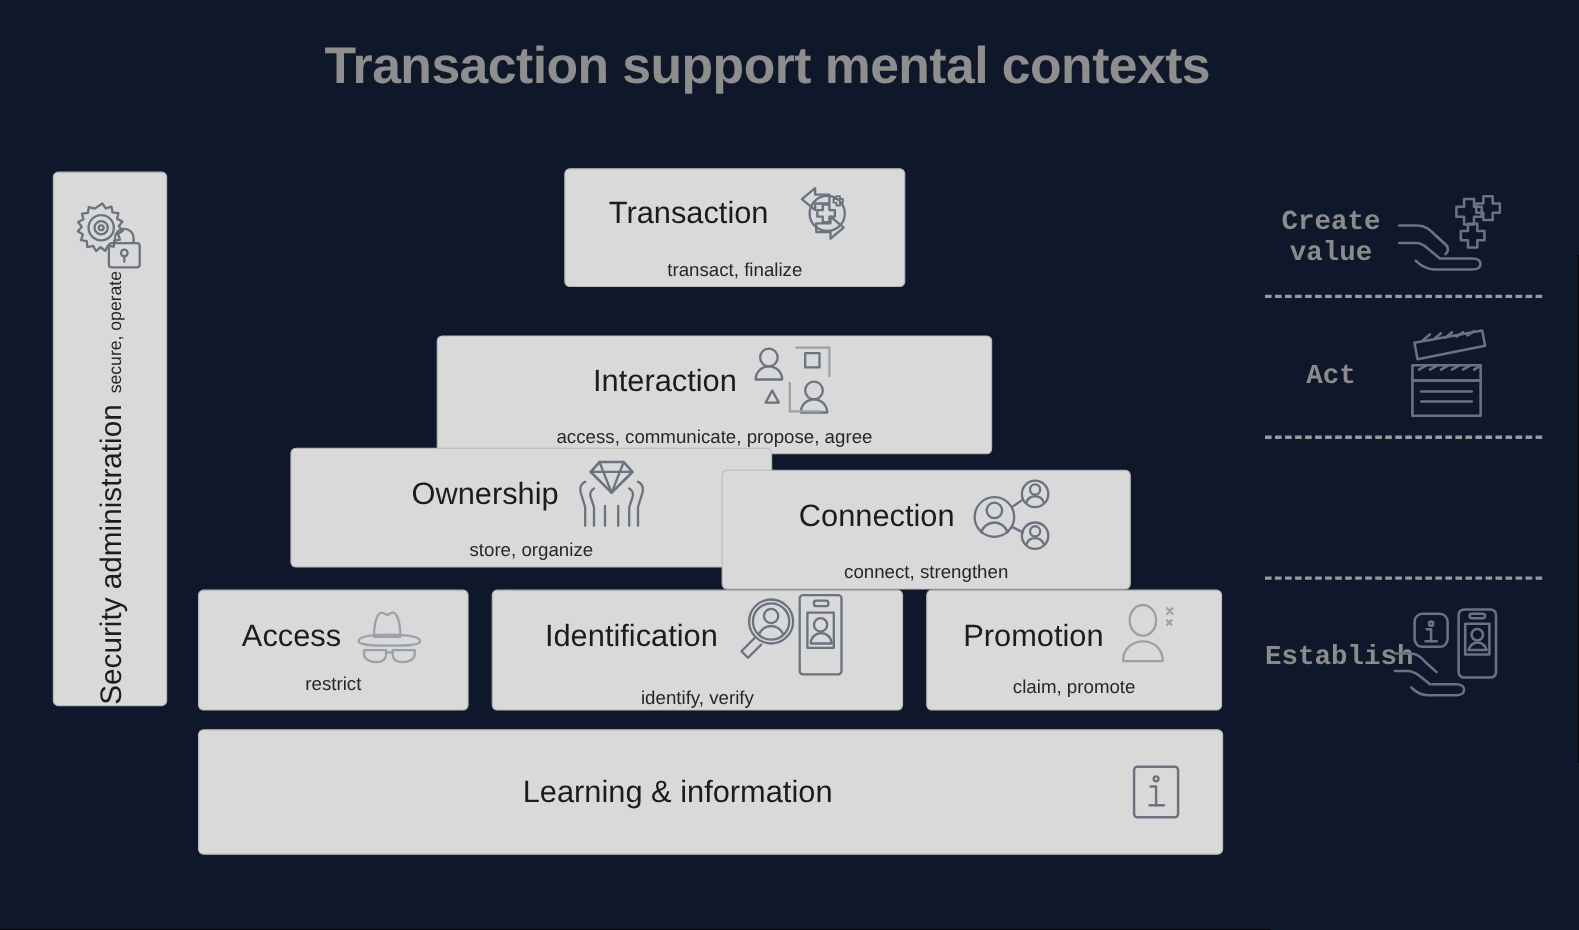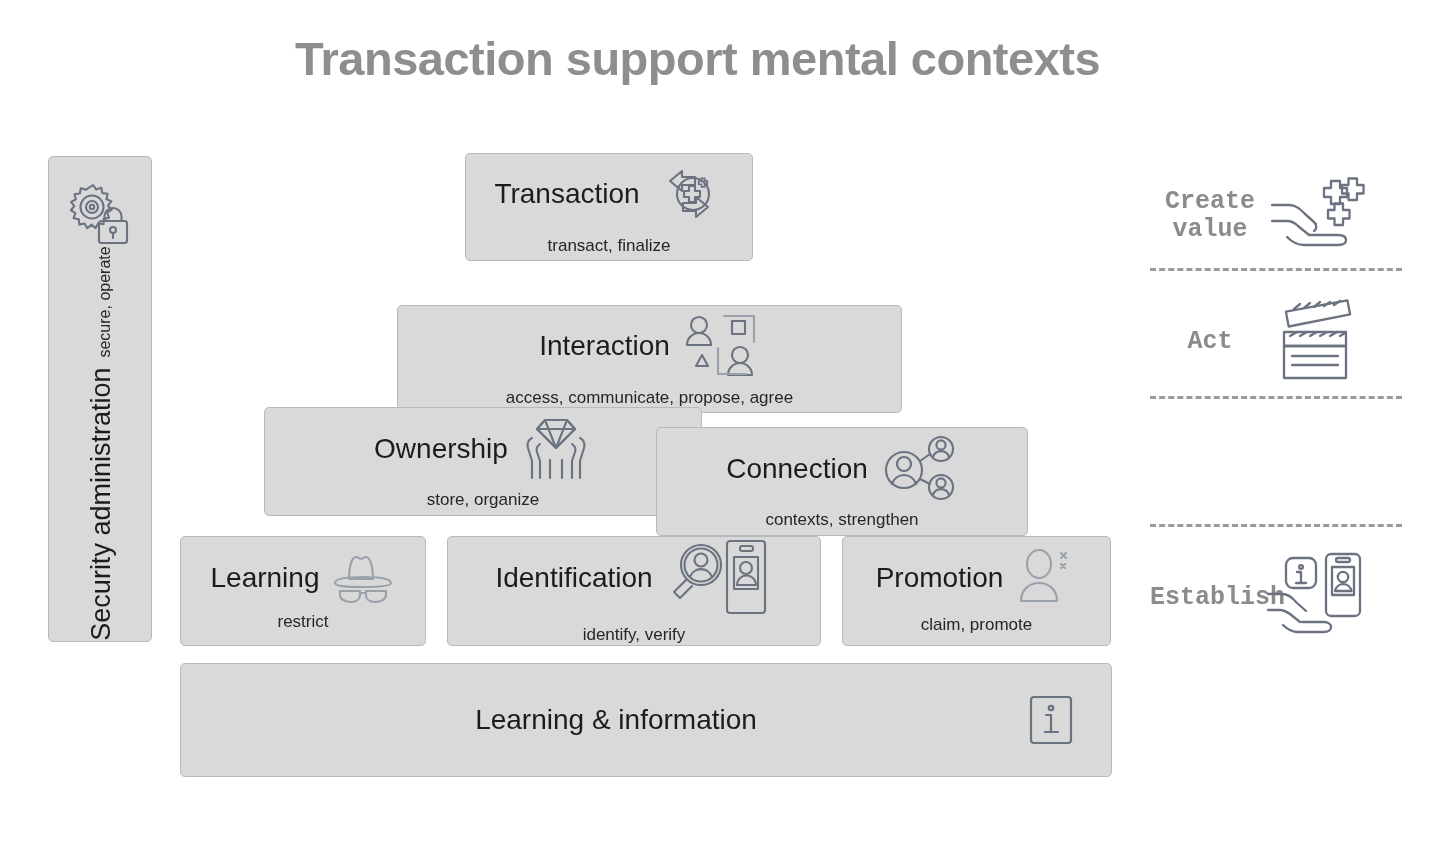--- a/index.html
+++ b/index.html
@@ -7,21 +7,21 @@
     padding: 0;
     background: #000000;
   }
   body {
     font-family: "Liberation Sans", sans-serif;
   }
   #stage {
     position: relative;
     width: 1435px;
     height: 845px;
-    background: #ffffff;
+    background: #0f172a;
     overflow: hidden;
   }
 
   
   #page-title {
     position: absolute;
     left: 0;
     top: 32px;
     width: 1395px;
     text-align: center;
@@ -109,21 +109,21 @@
   #security-title {
     font-size: 27px;
     color: #1c1c1c;
   }
   #security-sub {
     font-size: 16px;
     color: #262626;
   }
 
   
-  #card-transaction   { left: 465px; top: 153px;  width: 288px; height: 108px; }
+  #card-transaction   { left: 513px; top: 153px;  width: 310px; height: 108px; }
   #card-interaction   { left: 397px; top: 281px;  width: 505px; height: 108px; margin-top: 24px; }
   #card-ownership     { left: 264px; top: 407px;  width: 438px; height: 109px; }
   #card-connection    { left: 656px; top: 407px;  width: 372px; height: 109px; margin-top: 20px; }
   #card-privacy       { left: 180px; top: 536px;  width: 246px; height: 110px; }
   #card-identification{ left: 447px; top: 536px;  width: 374px; height: 110px; }
   #card-promotion     { left: 842px; top: 536px;  width: 269px; height: 110px; }
   #card-learning      { left: 180px; top: 663px;  width: 932px; height: 114px; }
 
   #card-learning .card-title { font-size: 28px; }
   #learning-row {
@@ -295,28 +295,28 @@
             <circle cx="61" cy="11" r="4.6"></circle>
             <path d="M53 23 a8.4 8.4 0 0 1 16 0"></path>
             <circle cx="61" cy="53" r="12"></circle>
             <circle cx="61" cy="49" r="4.6"></circle>
             <path d="M53 61 a8.4 8.4 0 0 1 16 0"></path>
             <path d="M40 27 L50 20"></path>
             <path d="M40 45 L50 50"></path>
           </svg>
         </span>
       </div>
-      <div class="card-sub">contexts, strengthen</div>
+      <div class="card-sub">connect, strengthen</div>
     </div>
   </div>
 
   <div class="card" id="card-privacy">
     <div class="card-inner">
       <div class="card-title-row">
-        <span class="card-title">Learning</span>
+        <span class="card-title">Access</span>
         <span class="icon-slot">
           <svg width="64" height="56" viewBox="0 0 64 56" fill="none" stroke="#9aa1ab" stroke-width="2.1" stroke-linejoin="round" stroke-linecap="round">
             <path d="M18 29 c0 -13 3 -22 7 -22 c2.5 0 3.5 2 5 2 c1.5 0 2.5 -2 5 -2 c4 0 7 9 7 22 Z"></path>
             <path d="M4 33 c0 -4 10 -6 28 -6 s28 2 28 6 c0 3 -10 4 -28 4 s-28 -1 -28 -4 Z"></path>
             <path d="M9 41 h20 v4 c0 4 -3 7 -9 7 s-11 -3 -11 -7 Z"></path>
             <path d="M35 41 h20 v4 c0 4 -5 7 -11 7 s-9 -3 -9 -7 Z"></path>
             <path d="M29 43 h6"></path>
           </svg>
         </span>
       </div>

